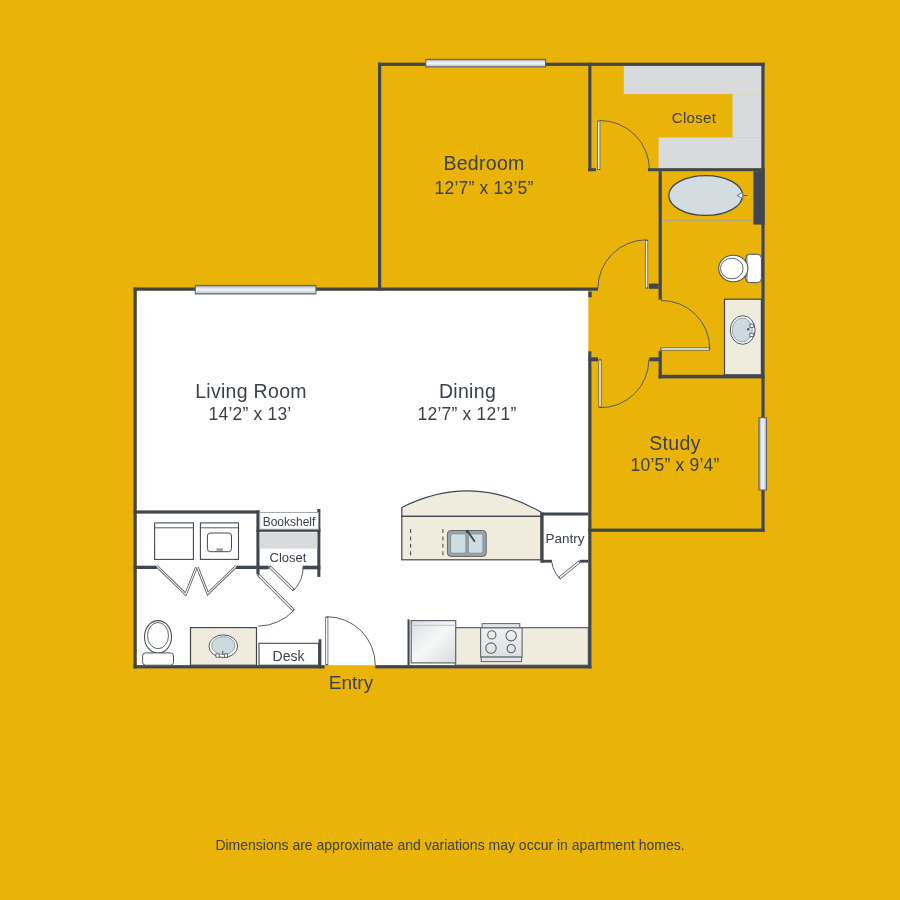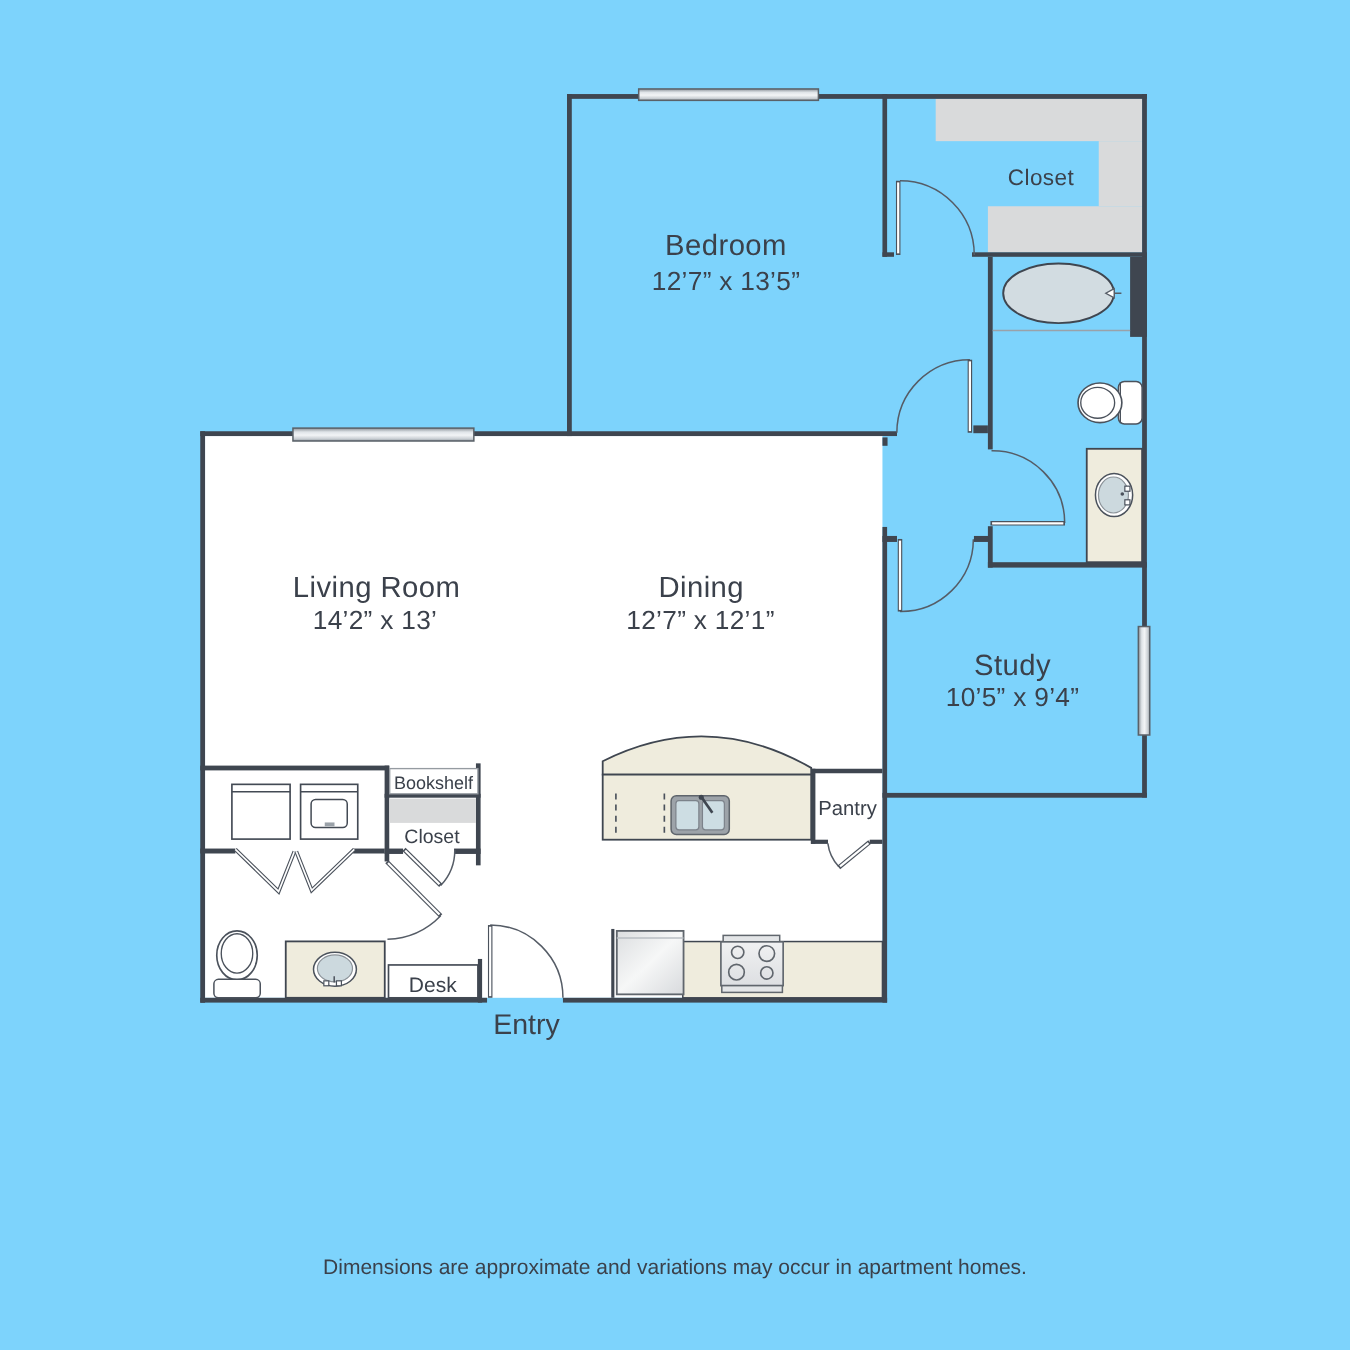--- a/index.html
+++ b/index.html
@@ -1,16 +1,16 @@
 <!DOCTYPE html>
 <html><head>
 <meta charset="utf-8">
 <style>
   html,body{margin:0;padding:0;background:#ffffff;}
-  .stage{position:relative;width:900px;height:900px;background:#7dd3fc;overflow:hidden;}
+  .stage{position:relative;width:900px;height:900px;background:#eab308;overflow:hidden;}
   text{font-family:"Liberation Sans",sans-serif;fill:#3b414b;}
   .room{font-size:19.5px;letter-spacing:0.3px;}
   .dim{font-size:17.5px;letter-spacing:0.2px;}
   .lbl{font-size:13px;}
 </style>
 </head>
 <body>
 <div class="stage">
 <svg width="900" height="900" viewBox="0 0 900 900">
 <defs>

